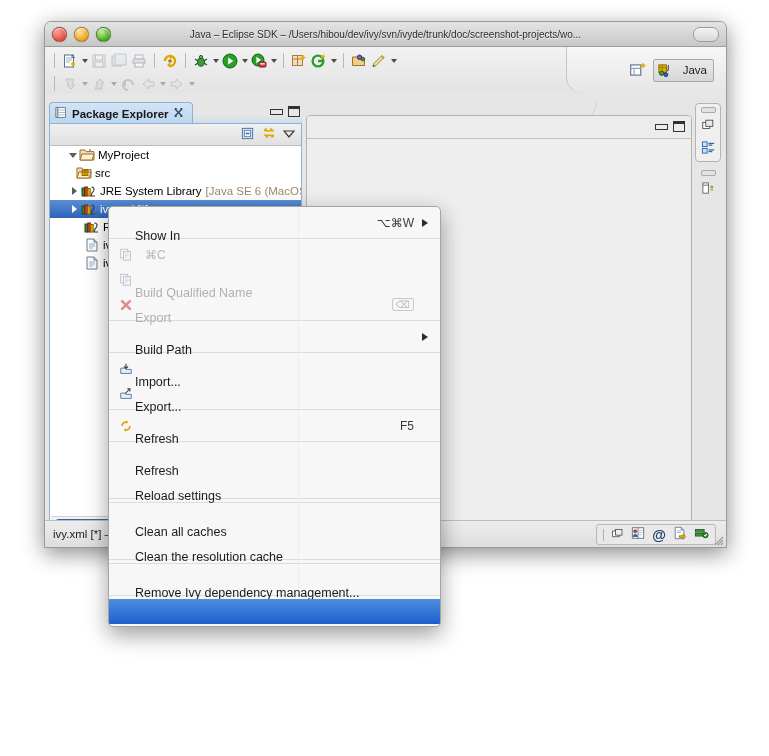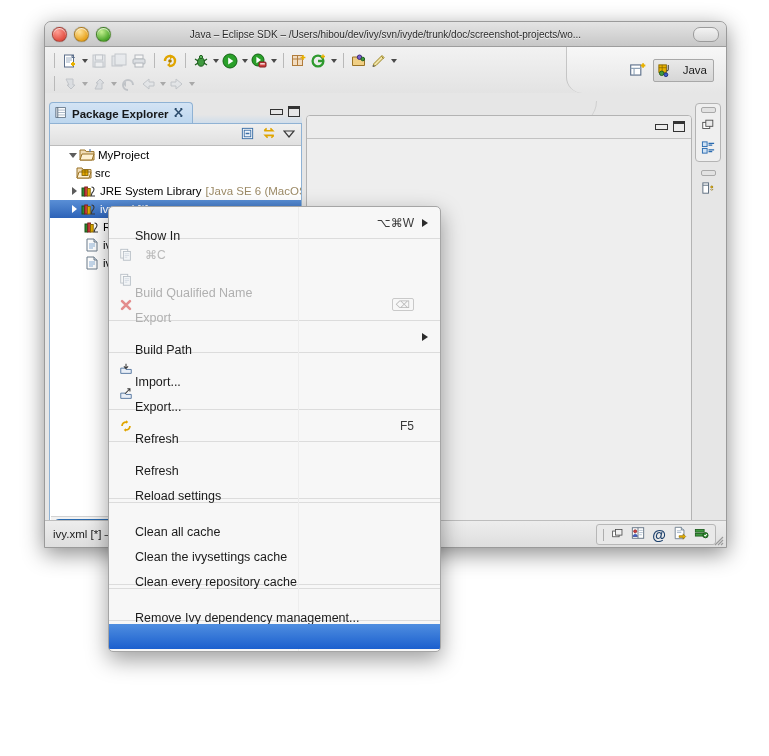--- a/index.html
+++ b/index.html
@@ -768,33 +768,27 @@
     <span class="mi-sub"></span>
   </div>
 
   <div class="msep"></div>
 
 
   <div class="msep"></div>
 
   <div class="mi">
     <span class="mi-ico"></span>
-    <span class="mi-txt">Clean all cache</span>
+    <span class="mi-txt">Clean all caches</span>
     <span class="mi-key"></span>
     <span class="mi-sub"></span>
   </div>
   <div class="mi">
     <span class="mi-ico"></span>
-    <span class="mi-txt">Clean the ivysettings cache</span>
-    <span class="mi-key"></span>
-    <span class="mi-sub"></span>
-  </div>
-  <div class="mi">
-    <span class="mi-ico"></span>
-    <span class="mi-txt">Clean every repository cache</span>
+    <span class="mi-txt">Clean the resolution cache</span>
     <span class="mi-key"></span>
     <span class="mi-sub"></span>
   </div>
 
   <div class="msep"></div>
 
 
   <div class="msep"></div>
 
   <div class="mi">

